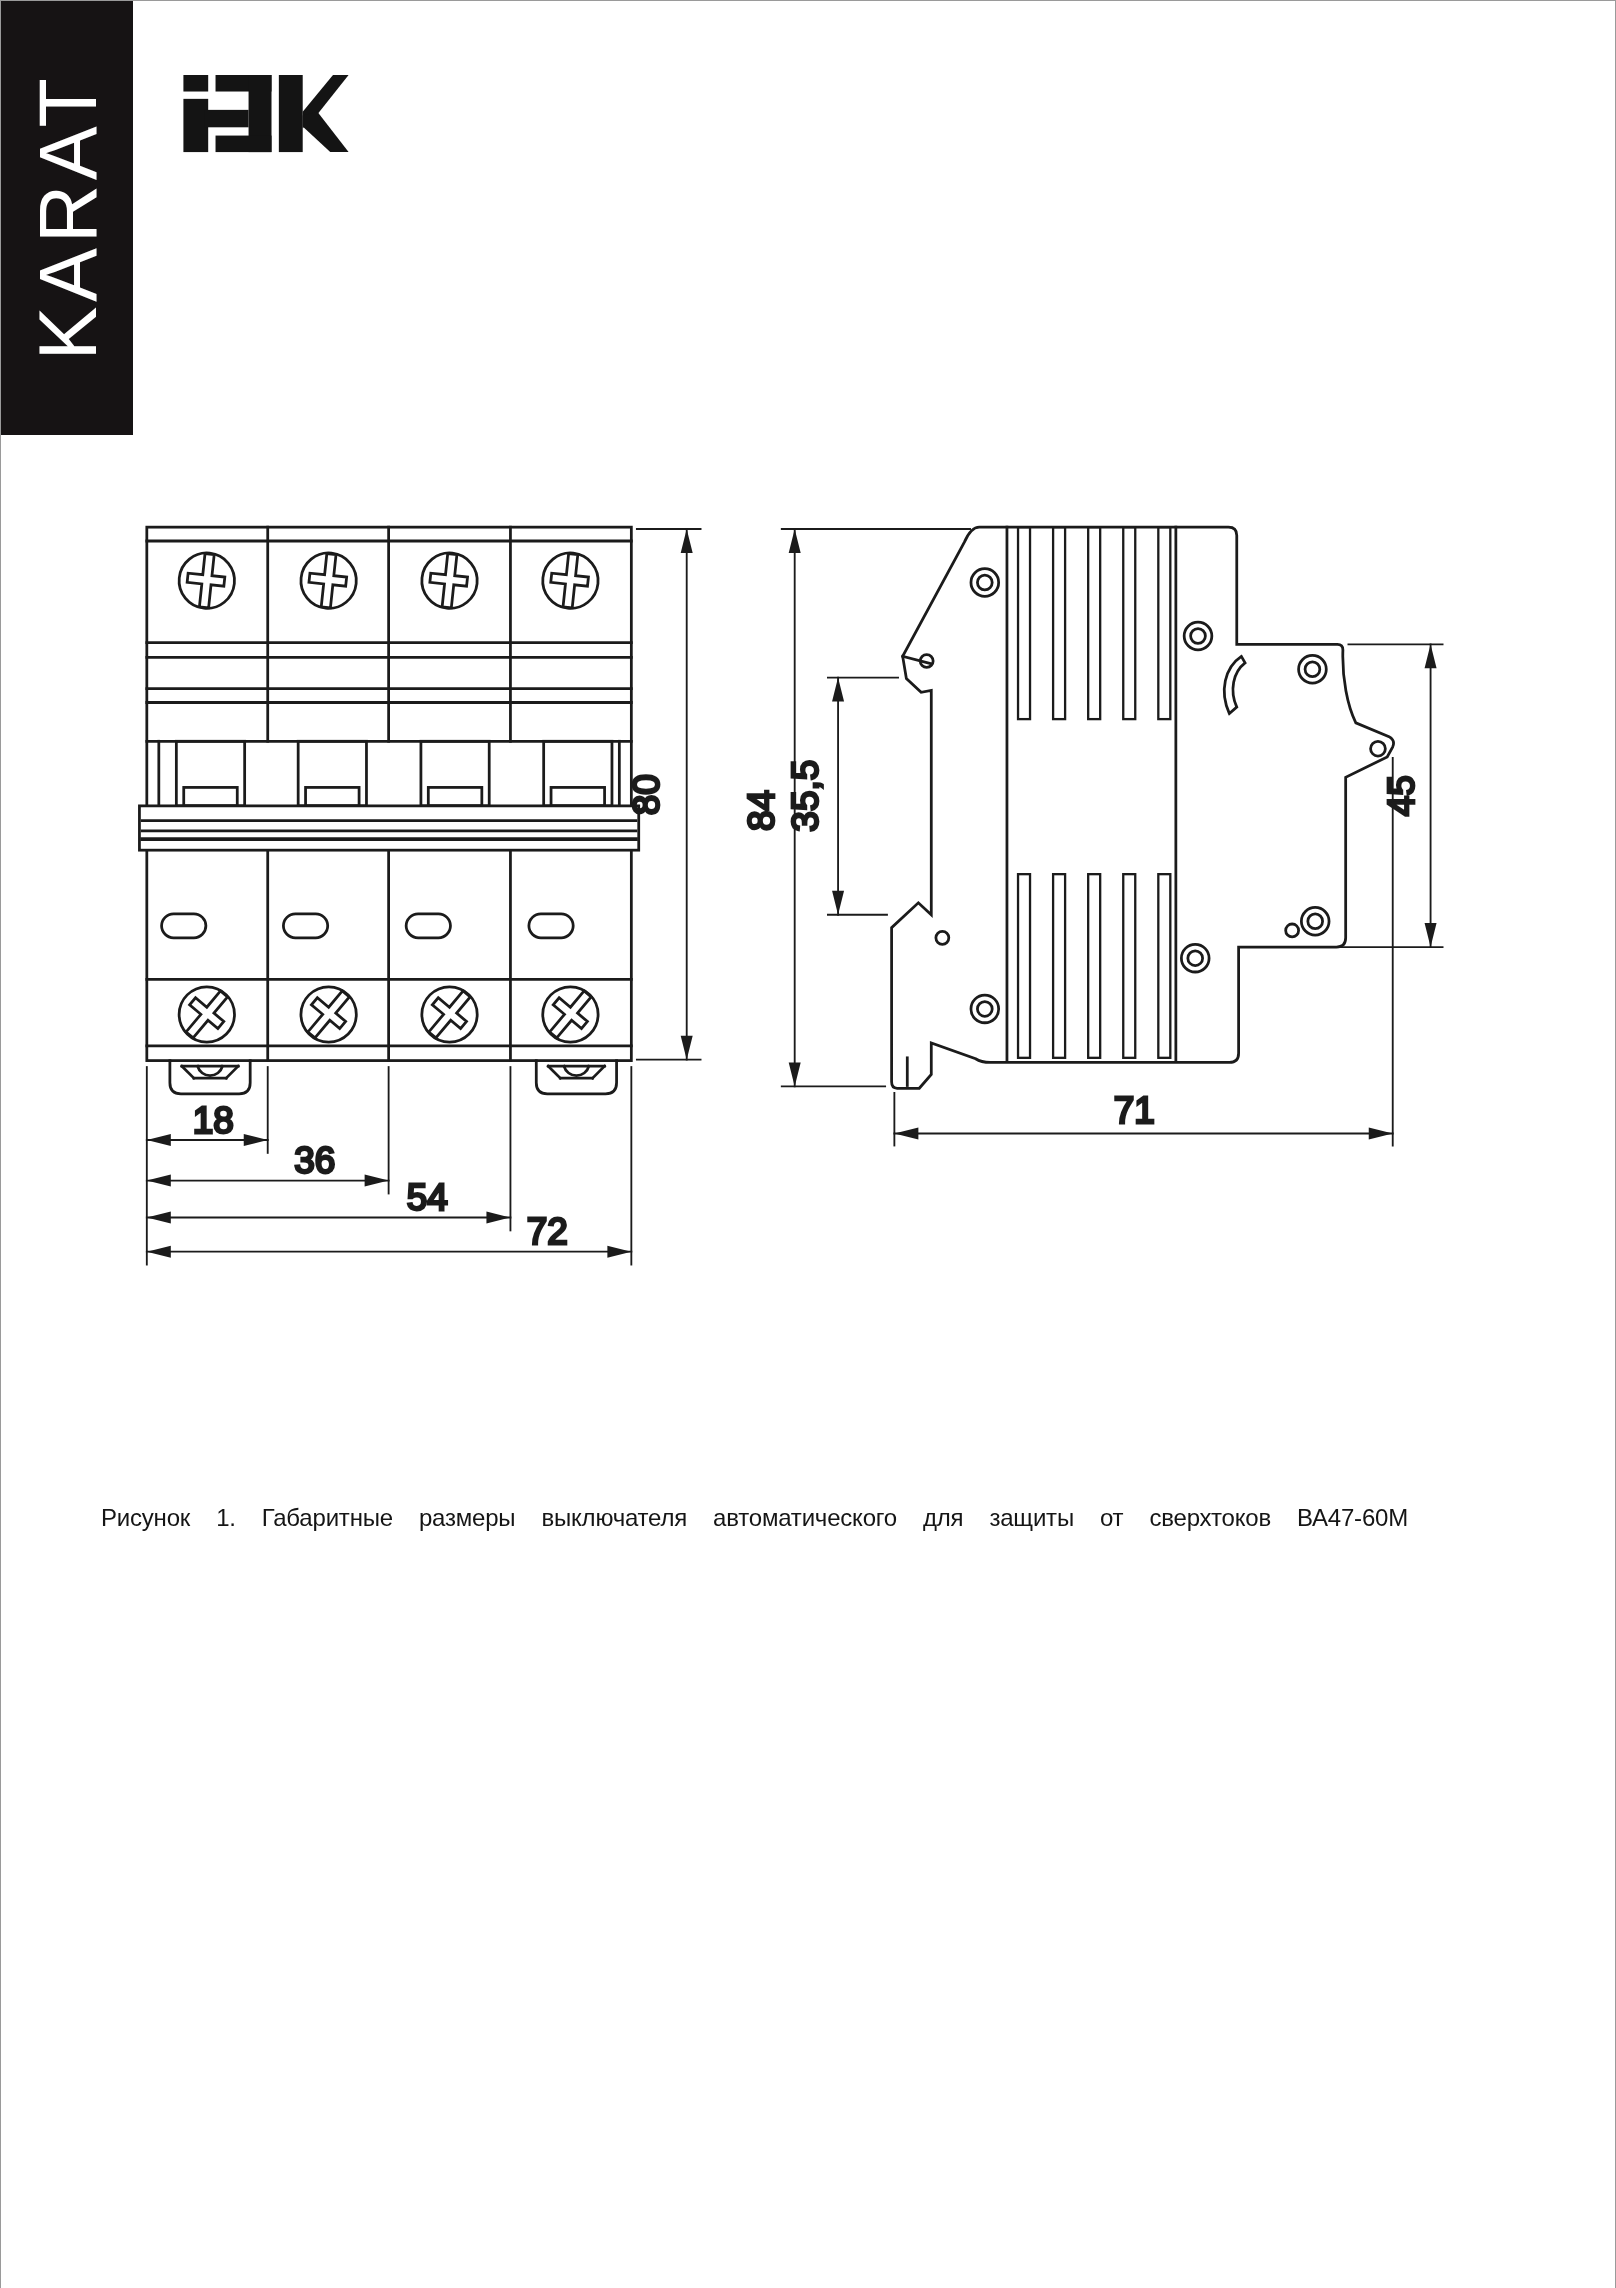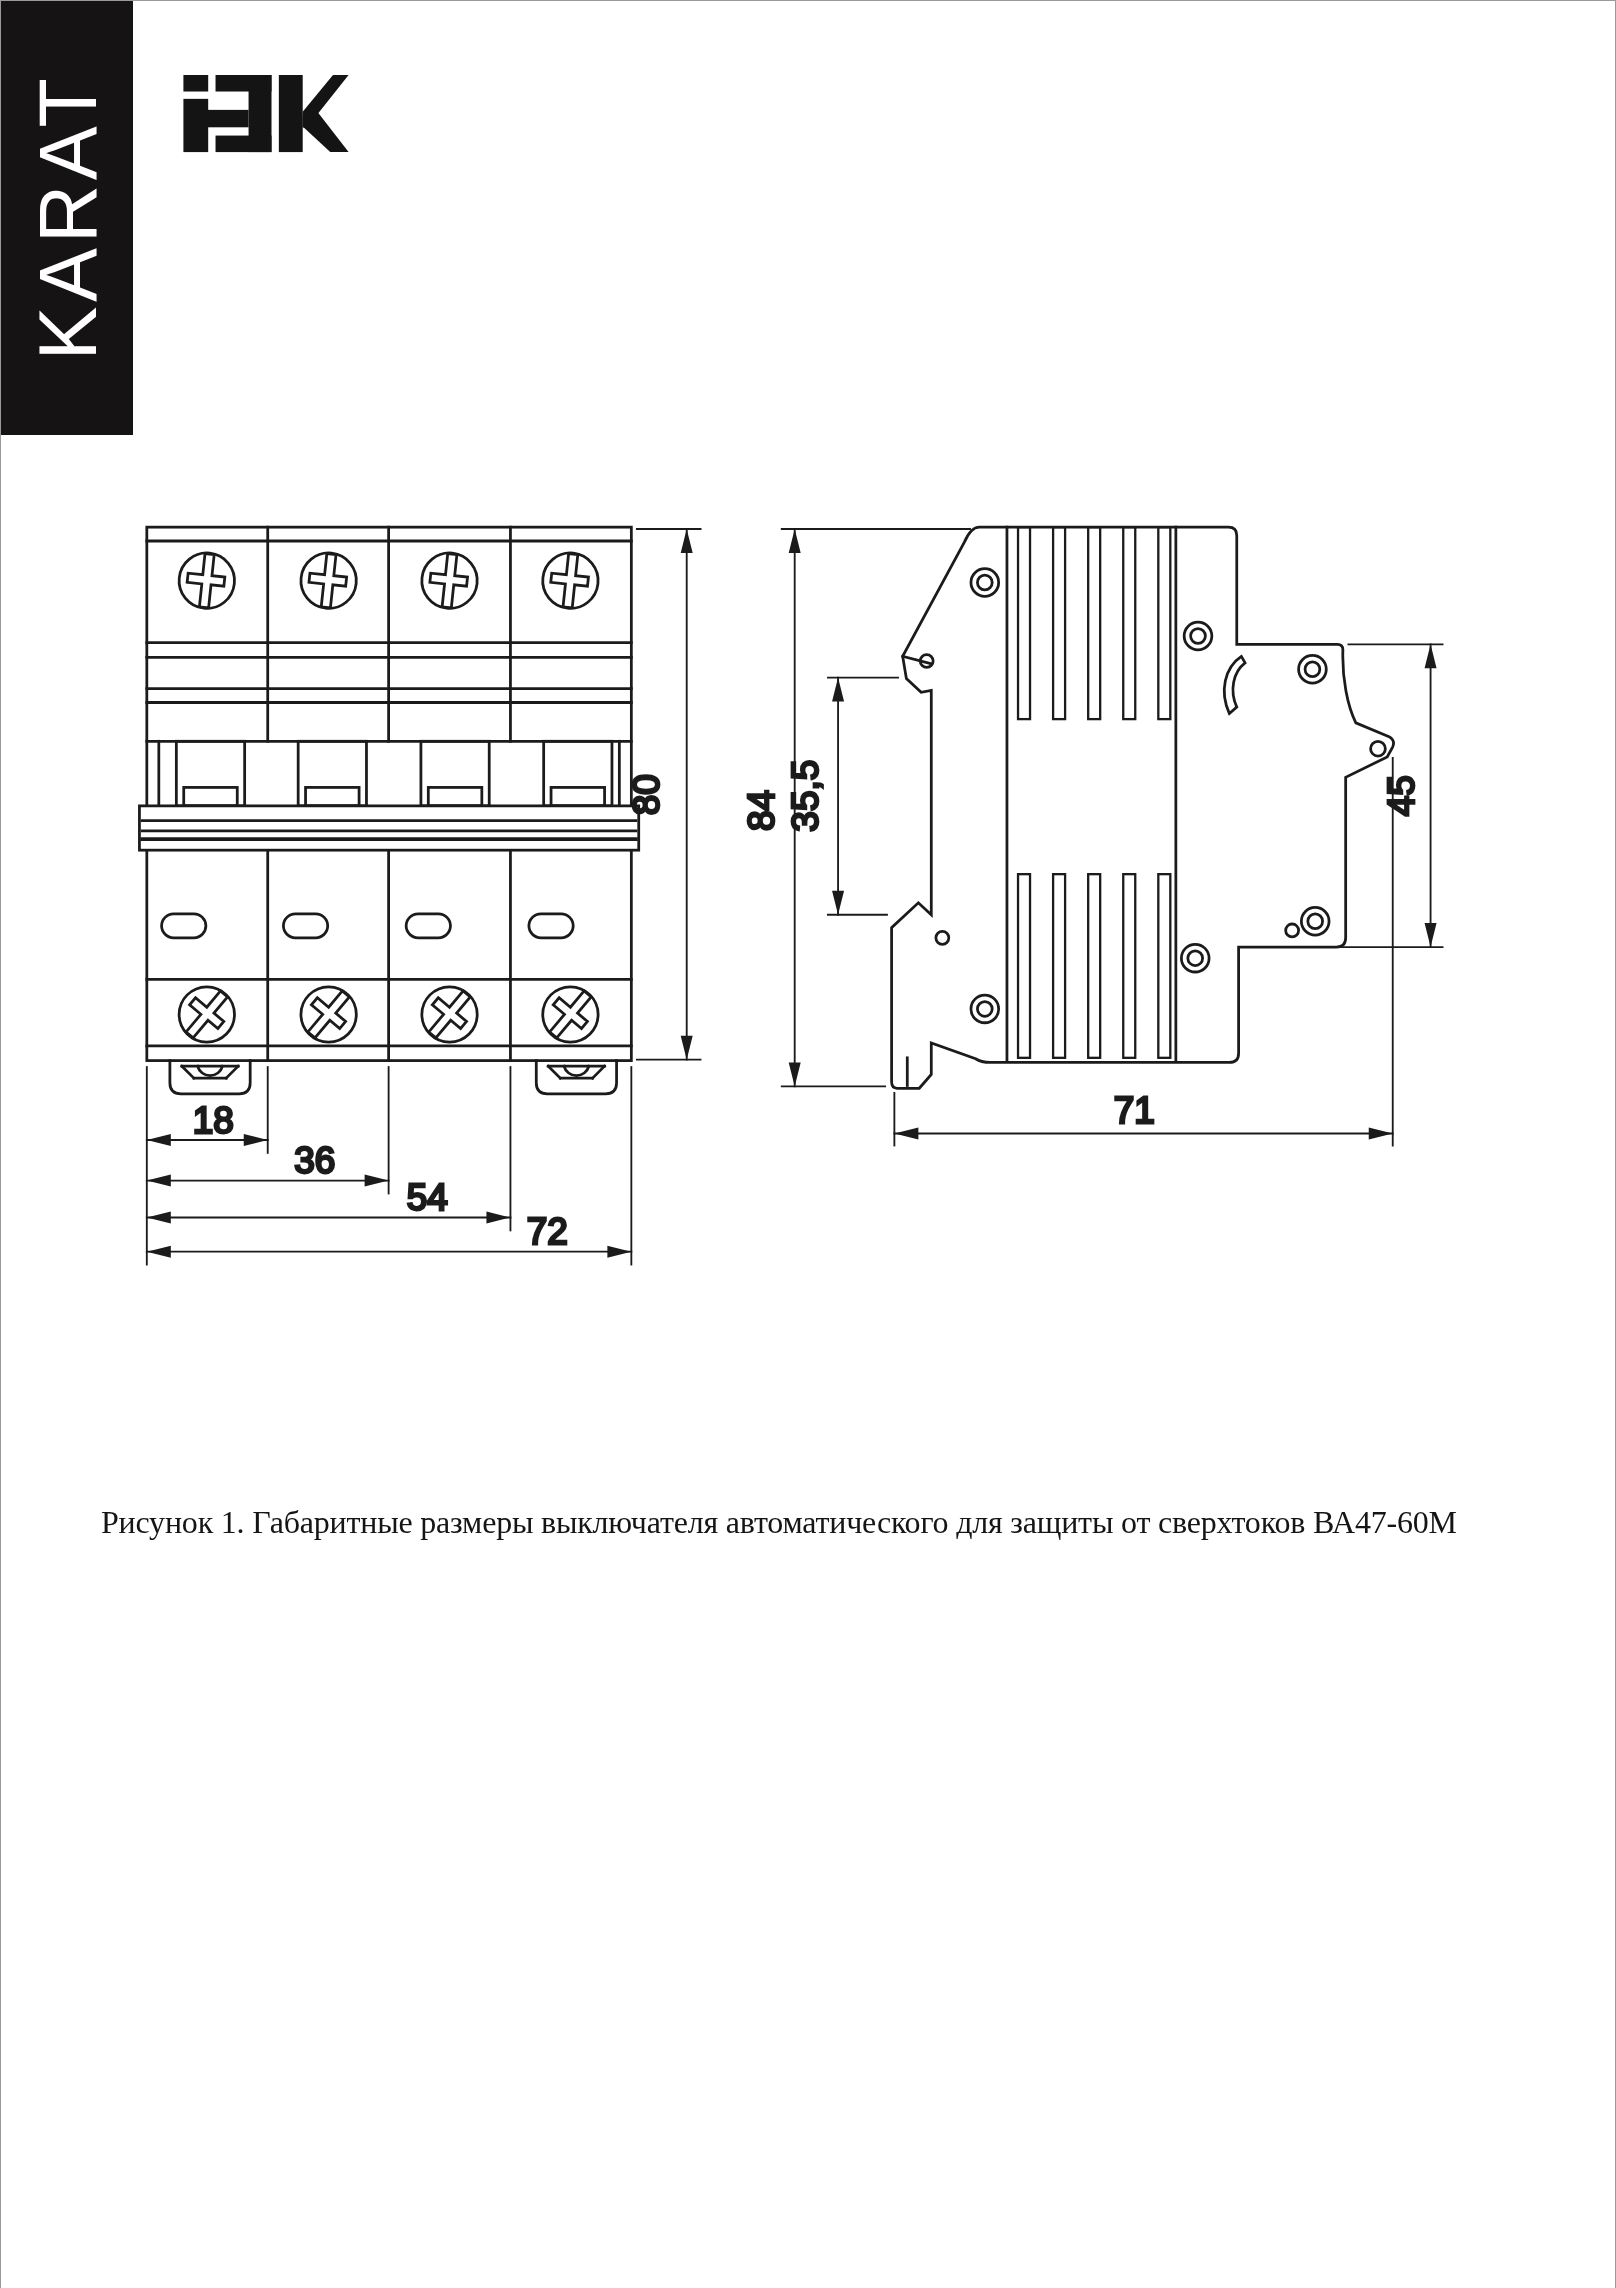--- a/index.html
+++ b/index.html
@@ -35,26 +35,25 @@
   .drawing path,.drawing line,.drawing rect,.drawing circle,.drawing ellipse,.drawing polyline{
     vector-effect:none;
   }
   .dim-text{
     font-family:"Liberation Sans", sans-serif;
     font-size:40px;
     fill:#1a1a1a;
   }
   .caption{
     position:absolute;left:100px;top:1503px;width:1307px;
-    font-size:32px;color:#151515;
+    font-size:24px;color:#151515;
     text-align:justify;
     text-align-last:justify;
     letter-spacing:-0.2px;
     white-space:nowrap;
-    font-family:Liberation Serif, serif;
   }
 </style>
 </head>
 <body>
 
 <div class="page">
 
   <div class="karat-banner">
     <div class="karat-text">KARAT</div>
   </div>

